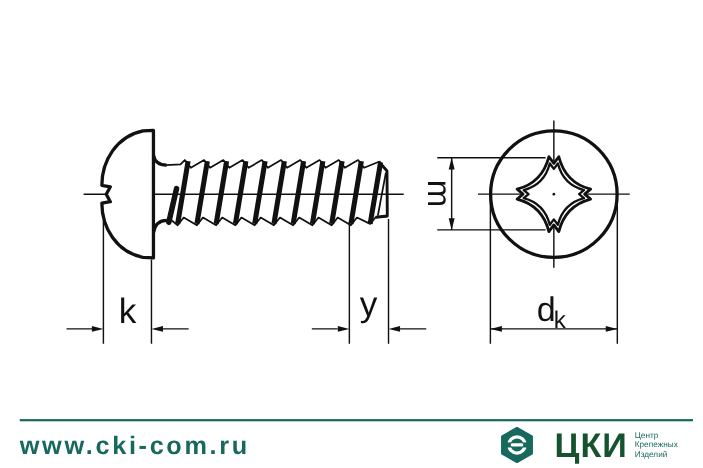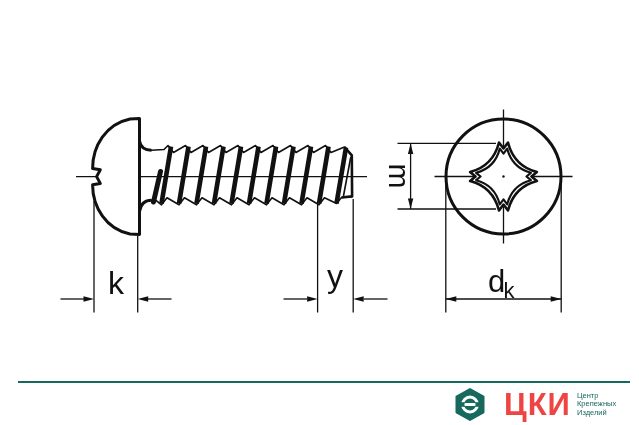--- a/index.html
+++ b/index.html
@@ -10,21 +10,21 @@
   .drawing-svg{position:absolute;left:0;top:0;}
   .dim-label{font-family:"Liberation Sans",sans-serif;fill:#111111;}
   .footer-rule{position:absolute;left:18px;top:381px;width:612px;height:2.4px;background:#17695e;}
   .website{
     position:absolute;left:18px;top:392px;color:#17695e;
     font-size:23px;font-weight:bold;letter-spacing:2.4px;white-space:nowrap;
   }
   .logo{position:absolute;left:455px;top:388px;display:flex;align-items:flex-start;}
   .logo-hex{display:block;}
   .logo-abbr{
-    position:absolute;left:49px;top:1px;color:#ef4444;font-size:31px;font-weight:bold;
+    position:absolute;left:49px;top:1px;color:#14532d;font-size:31px;font-weight:bold;
     letter-spacing:1px;line-height:31px;white-space:nowrap;
   }
   .logo-tagline{
     position:absolute;left:122px;top:4px;color:#17695e;font-size:7.5px;font-weight:normal;
     line-height:8.3px;white-space:nowrap;
   }
 </style>
 </head>
 <body>
 
@@ -128,20 +128,21 @@
       <line x1="445.8" y1="299" x2="561.2" y2="299"></line>
       <polygon points="445.8,299 456.3,296.3 456.3,301.7" fill="#111111" stroke="none"></polygon>
       <polygon points="561.2,299 550.7,296.3 550.7,301.7" fill="#111111" stroke="none"></polygon>
       <text class="dim-label" x="488" y="292" font-size="31" stroke="none" fill="#111111">d</text>
       <text class="dim-label" x="503.5" y="298" font-size="22" stroke="none" fill="#111111">k</text>
     </g>
   </svg>
 
   <div class="footer-rule"></div>
 
+  <div class="website">www.cki-com.ru</div>
 
   <div class="logo">
     <svg class="logo-hex" width="30" height="33" viewBox="0 0 30 33">
       <polygon points="15,1 28.5,8.7 28.5,24.3 15,32 1.5,24.3 1.5,8.7" fill="#17695e" stroke="#17695e" stroke-width="2" stroke-linejoin="round"></polygon>
       <circle cx="15" cy="16.5" r="7.4" fill="none" stroke="#ffffff" stroke-width="3"></circle>
       <rect x="5" y="14.2" width="20" height="4.6" fill="#17695e"></rect>
       <rect x="9.4" y="15" width="11.2" height="3" rx="1.2" fill="#ffffff"></rect>
     </svg>
     <div class="logo-abbr">ЦКИ</div>
     <div class="logo-tagline">

